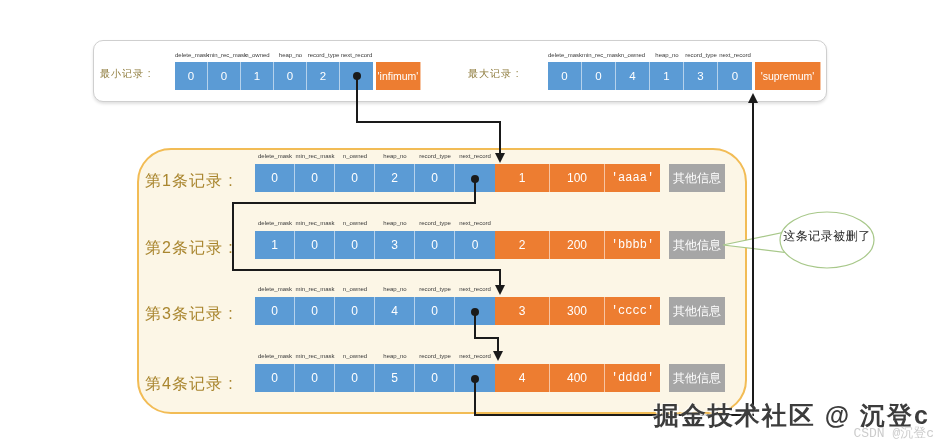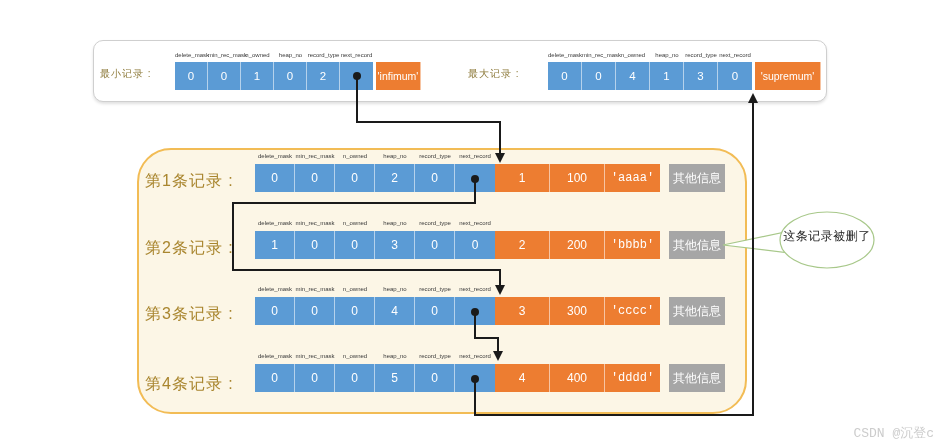--- a/index.html
+++ b/index.html
@@ -212,15 +212,16 @@
     <polygon points="748,103 758,103 753,93" fill="#1a1a1a"></polygon>
 
     <circle cx="357" cy="76" r="4"></circle>
     <circle cx="475" cy="179" r="4"></circle>
     <circle cx="475" cy="312" r="4"></circle>
     <circle cx="475" cy="379" r="4"></circle>
   </svg>
 
   <div class="bubble-text">这条记录被删了</div>
 
+  <div class="wm-main">掘金技术社区 @ 沉登c</div>
   <div class="wm-sub">CSDN @沉登c</div>
 
 </div>
 
 </body></html>

